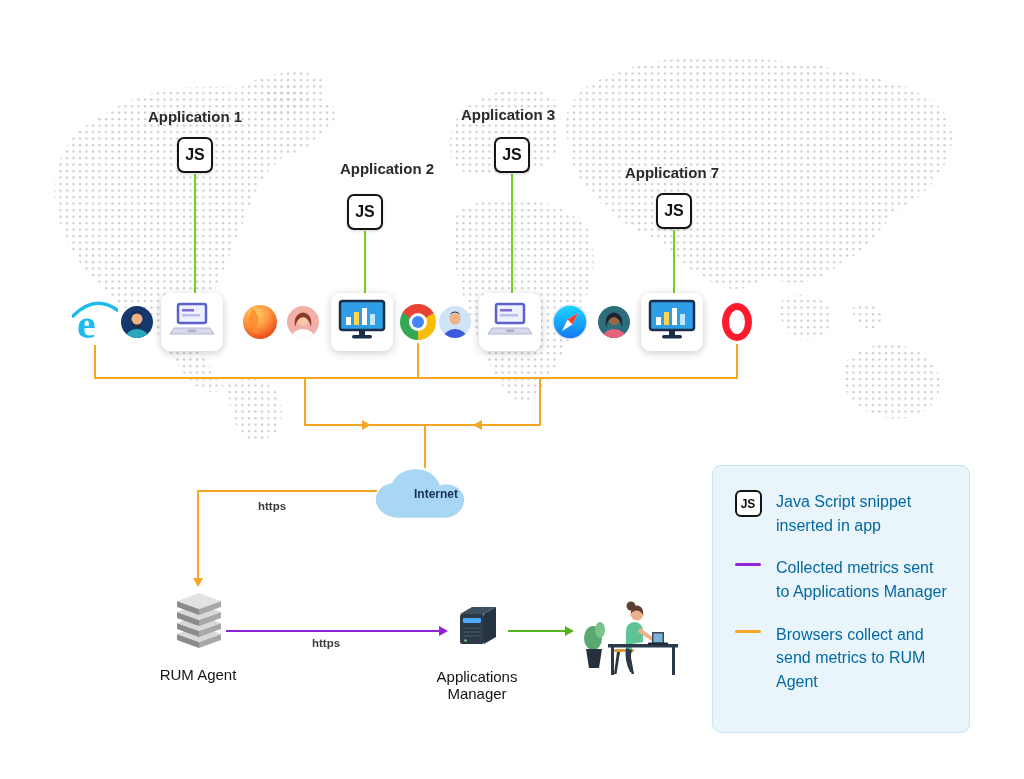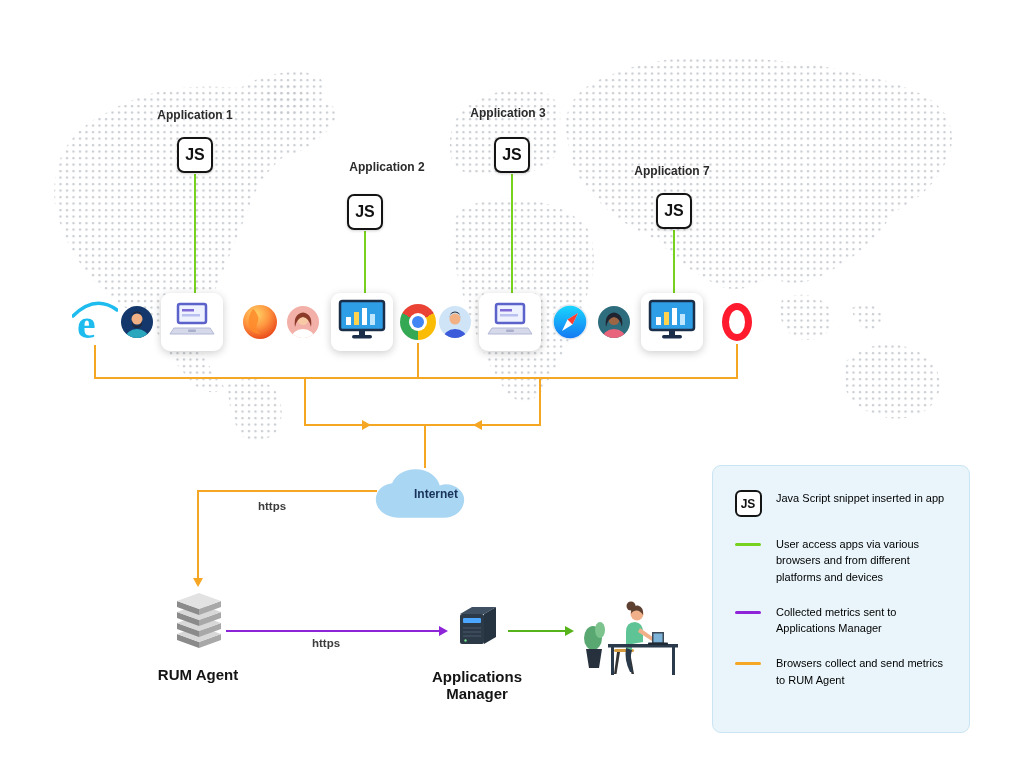--- a/index.html
+++ b/index.html
@@ -16,23 +16,23 @@
   .arrow{position:absolute;width:0;height:0;z-index:1;}
   .arr-right{border-top:5px solid transparent;border-bottom:5px solid transparent;border-left:9px solid transparent;}
   .arr-left{border-top:5px solid transparent;border-bottom:5px solid transparent;border-right:9px solid transparent;}
   .arr-down{border-left:5px solid transparent;border-right:5px solid transparent;border-top:9px solid transparent;}
   .ar-orange.arr-right{border-left-color:#f5a623;}
   .ar-orange.arr-left{border-right-color:#f5a623;}
   .ar-orange.arr-down{border-top-color:#f5a623;}
   .ar-purple.arr-right{border-left-color:#8e24d8;}
   .ar-green.arr-right{border-left-color:#56b31c;}
   
-  .app-label{position:absolute;transform:translateX(-50%);font-weight:bold;font-size:12px;color:#2b2b2b;white-space:nowrap;z-index:2;}
+  .app-label{position:absolute;transform:translateX(-50%);font-weight:bold;font-size:15px;color:#2b2b2b;white-space:nowrap;z-index:2;}
   .small-label{position:absolute;font-weight:bold;font-size:11.5px;color:#3c3c3c;z-index:2;}
-  .node-label{position:absolute;transform:translateX(-50%);font-weight:bold;font-size:15px;color:#141414;text-align:center;z-index:2;}
+  .node-label{position:absolute;transform:translateX(-50%);font-weight:normal;font-size:15px;color:#141414;text-align:center;z-index:2;}
   
   .js-box{position:absolute;width:36px;height:36px;box-sizing:border-box;border:2.5px solid #141414;border-radius:7px;
           background:#fff;display:flex;align-items:center;justify-content:center;font-weight:bold;font-size:16px;color:#111;
           box-shadow:0 1px 3px rgba(0,0,0,.18);z-index:2;}
   
   .device-card{position:absolute;width:62px;height:58px;background:#fff;border-radius:9px;
                box-shadow:0 2px 9px rgba(0,0,0,.20);display:flex;align-items:center;justify-content:center;z-index:2;}
   
   .avatar{position:absolute;width:32px;height:32px;border-radius:50%;overflow:hidden;z-index:2;}
   
@@ -48,21 +48,21 @@
   .cloud-label{position:absolute;transform:translate(-50%,0);font-weight:bold;font-size:12px;color:#18325a;z-index:3;}
   
   .legend{position:absolute;left:712px;top:465px;width:258px;height:268px;box-sizing:border-box;
           background:#e9f5fb;border:1px solid #c9e5f3;border-radius:9px;padding:24px 18px 18px 20px;
           display:flex;flex-direction:column;gap:19px;z-index:2;}
   .legend-item{display:flex;gap:13px;align-items:flex-start;}
   .legend-icon-cell{width:30px;flex-shrink:0;display:flex;justify-content:center;}
   .legend-js{width:27px;height:27px;box-sizing:border-box;border:2px solid #141414;border-radius:6px;background:#fff;
              display:flex;align-items:center;justify-content:center;font-weight:bold;font-size:12px;color:#111;}
   .legend-line{width:26px;height:3px;border-radius:2px;margin-top:7px;}
-  .legend-text{font-size:11px;line-height:1.48;color:#000000;}
+  .legend-text{font-size:16px;line-height:1.48;color:#0369a1;}
 </style>
 </head>
 <body>
 
 <div class="canvas">
 
   <svg class="map" width="1024" height="779" viewBox="0 0 1024 779">
     <defs>
       <pattern id="dotp" width="6.5" height="6.5" patternUnits="userSpaceOnUse">
         <circle cx="2" cy="2" r="1.15" fill="#c5c9ce"></circle>
@@ -315,26 +315,20 @@
 
   <div class="legend">
     <div class="legend-item">
       <div class="legend-icon-cell">
         <div class="legend-js">JS</div>
       </div>
       <div class="legend-text">Java Script snippet inserted in app</div>
     </div>
     <div class="legend-item">
       <div class="legend-icon-cell">
-        <div class="legend-line bg-green"></div>
-      </div>
-      <div class="legend-text">User access apps via various browsers and from different platforms and devices</div>
-    </div>
-    <div class="legend-item">
-      <div class="legend-icon-cell">
         <div class="legend-line bg-purple"></div>
       </div>
       <div class="legend-text">Collected metrics sent to Applications Manager</div>
     </div>
     <div class="legend-item">
       <div class="legend-icon-cell">
         <div class="legend-line bg-orange"></div>
       </div>
       <div class="legend-text">Browsers collect and send metrics to RUM Agent</div>
     </div>

